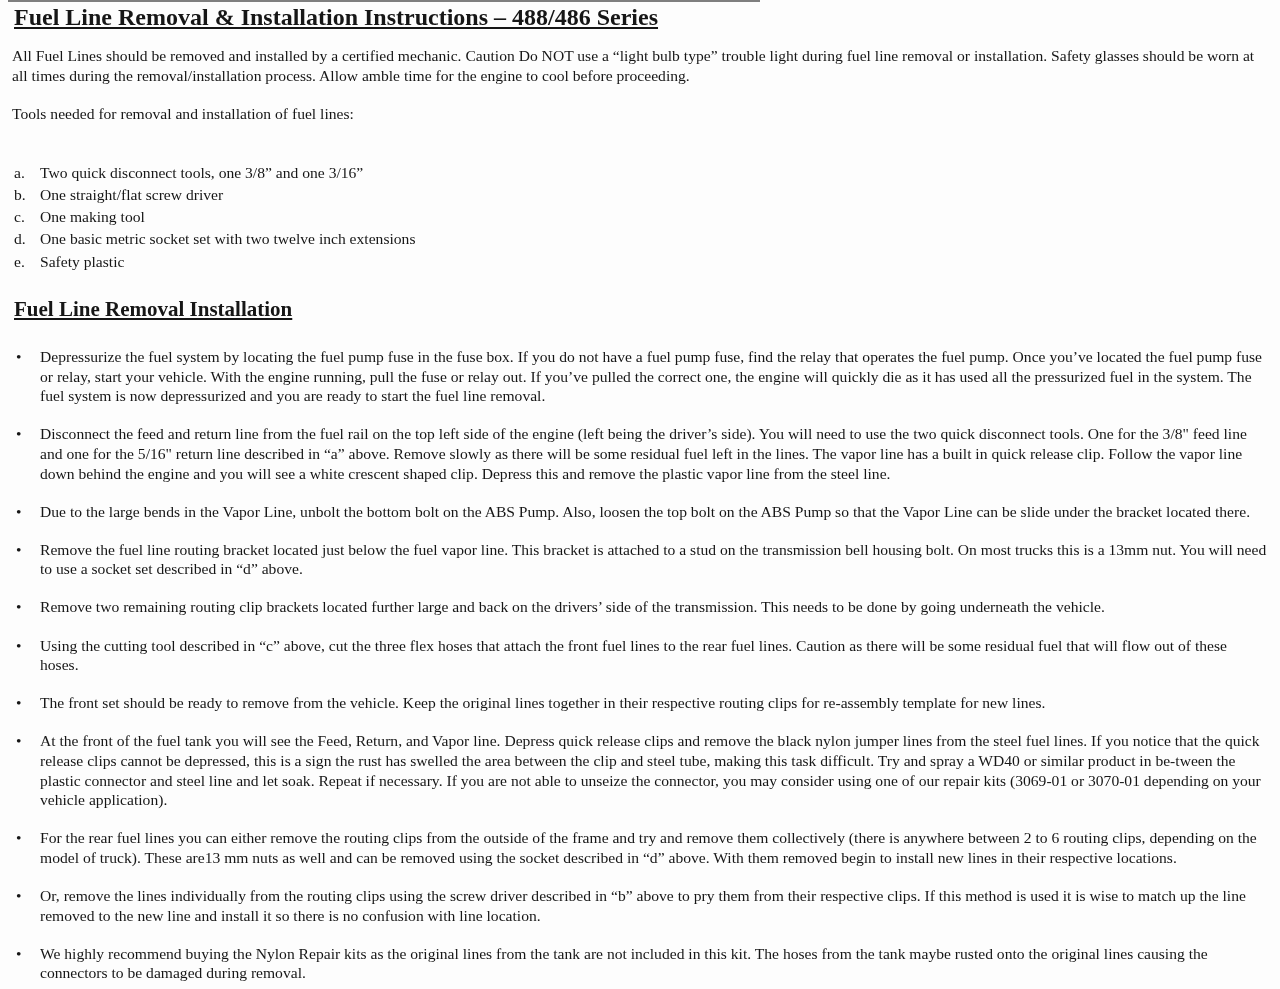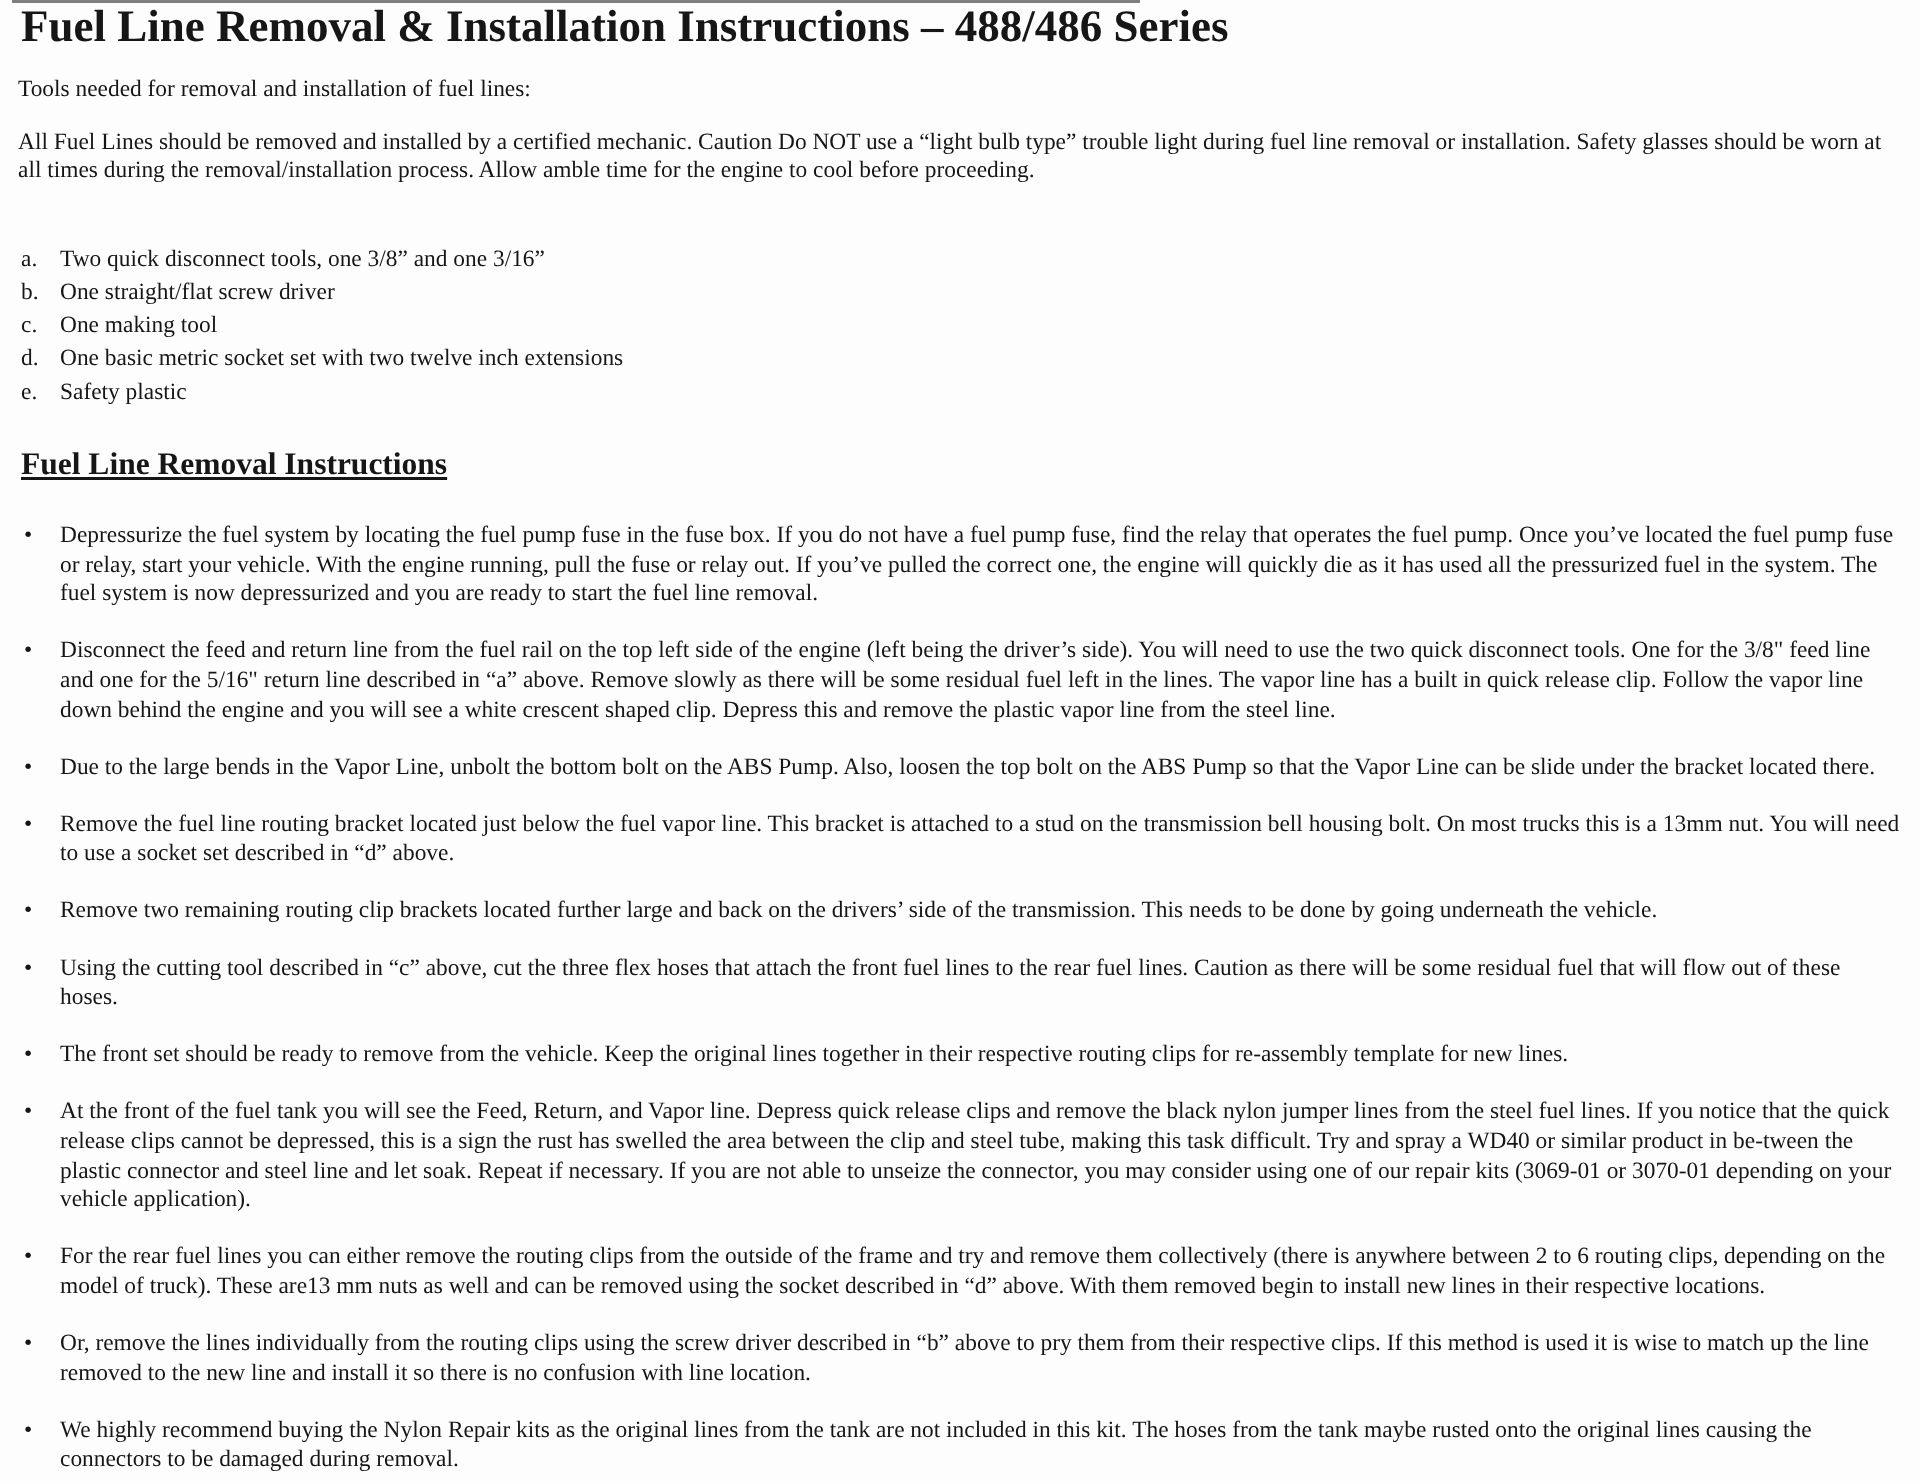--- a/index.html
+++ b/index.html
@@ -22,23 +22,24 @@
     left: 8px;
     width: 752px;
     height: 2px;
     background: #3c3c3c;
     opacity: 0.65;
   }
   .page {
     padding: 3px 13px 0 12px;
   }
   h1.doc-title {
-    font-size: 30px;
+    font-size: 24px;
     line-height: 27px;
     font-weight: bold;
+    text-decoration: underline;
     margin: 1px 0 0 2px;
   }
   .body-text {
     font-size: 15.6px;
     line-height: 19.6px;
     margin: 0;
   }
   p.intro {
     margin-top: 15px;
   }
@@ -88,23 +89,23 @@
 </style>
 </head>
 <body>
 
 <div class="scan-line"></div>
 
 <main class="page">
 
   <h1 class="doc-title">Fuel Line Removal &amp; Installation Instructions – 488/486 Series</h1>
 
+  <p class="body-text intro">All Fuel Lines should be removed and installed by a certified mechanic. Caution Do NOT use a “light bulb type” trouble light during fuel line removal or installation. Safety glasses should be worn at all times during the removal/installation process. Allow amble time for the engine to cool before proceeding.</p>
+
   <p class="body-text tools-heading">Tools needed for removal and installation of fuel lines:</p>
-
-  <p class="body-text intro">All Fuel Lines should be removed and installed by a certified mechanic. Caution Do NOT use a “light bulb type” trouble light during fuel line removal or installation. Safety glasses should be worn at all times during the removal/installation process. Allow amble time for the engine to cool before proceeding.</p>
 
   <ol class="tools-list body-text">
     <li>
       <span class="marker">a.</span>
       <span class="text">Two quick disconnect tools, one 3/8” and one 3/16”</span>
     </li>
     <li>
       <span class="marker">b.</span>
       <span class="text">One straight/flat screw driver</span>
     </li>
@@ -115,21 +116,21 @@
     <li>
       <span class="marker">d.</span>
       <span class="text">One basic metric socket set with two twelve inch extensions</span>
     </li>
     <li>
       <span class="marker">e.</span>
       <span class="text">Safety plastic</span>
     </li>
   </ol>
 
-  <h2 class="section-heading">Fuel Line Removal Instructions</h2>
+  <h2 class="section-heading">Fuel Line Removal Installation</h2>
 
   <ul class="instructions-list body-text">
     <li>
       <span class="marker">•</span>
       <span class="text">Depressurize the fuel system by locating the fuel pump fuse in the fuse box. If you do not have a fuel pump fuse, find the relay that operates the fuel pump. Once you’ve located the fuel pump fuse or relay, start your vehicle. With the engine running, pull the fuse or relay out. If you’ve pulled the correct one, the engine will quickly die as it has used all the pressurized fuel in the system. The fuel system is now depressurized and you are ready to start the fuel line removal.</span>
     </li>
     <li>
       <span class="marker">•</span>
       <span class="text">Disconnect the feed and return line from the fuel rail on the top left side of the engine (left being the driver’s side). You will need to use the two quick disconnect tools. One for the 3/8" feed line and one for the 5/16" return line described in “a” above. Remove slowly as there will be some residual fuel left in the lines. The vapor line has a built in quick release clip. Follow the vapor line down behind the engine and you will see a white crescent shaped clip. Depress this and remove the plastic vapor line from the steel line.</span>
     </li>

